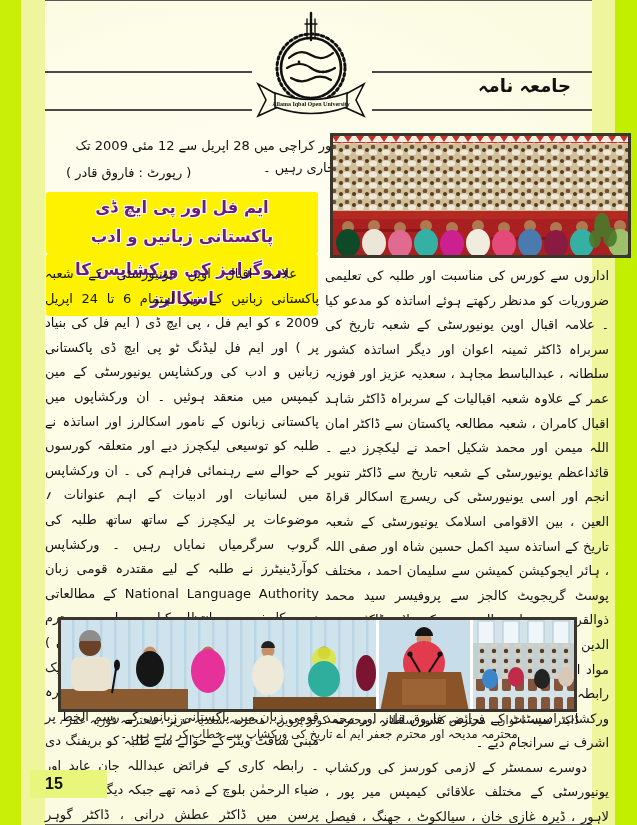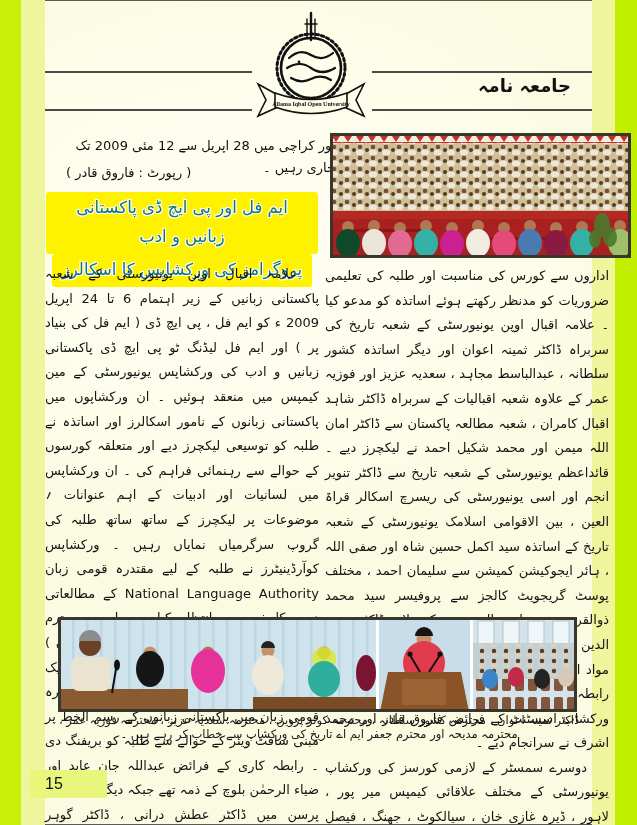--- a/index.html
+++ b/index.html
@@ -36,21 +36,21 @@
     direction:rtl;text-align:right;font-size:13px;line-height:22px;margin-left:18px;
   }
   .report{
     position:absolute;left:66px;top:165px;direction:rtl;font-size:13px;
   }
   .headline{
     position:absolute;left:46px;top:192px;width:272px;text-align:center;direction:rtl;line-height:29px;
   }
   .hl-line{
     display:inline-block;background:#fff200;border-radius:3px;
-    padding:1px 10px 3px;font-size:16.5px;font-weight:normal;color:#0f766e;
+    padding:1px 10px 3px;font-size:16.5px;font-weight:bold;color:#701a75;
     text-shadow:-1px -1px 0 #fff,1px -1px 0 #fff,-1px 1px 0 #fff,1px 1px 0 #fff,0 0 2px #fff;
   }
 
   .photo-top{position:absolute;left:330px;top:133px;width:301px;height:125px;}
   .photo-bottom{position:absolute;left:58px;top:617px;width:519px;height:95px;}
   .photo-top svg,.photo-bottom svg{display:block;width:100%;height:100%;}
 
   .col{
     position:absolute;direction:rtl;text-align:justify;
     font-size:13px;line-height:24.6px;color:#141414;
@@ -59,21 +59,21 @@
   .col p.indent{text-indent:22px;}
   .col-left{left:45px;top:262px;width:274px;height:302px;}
   .col-right{left:325px;top:264px;width:284px;height:324px;}
 
   .caption{
     position:absolute;left:48px;top:713px;width:542px;text-align:center;
     direction:rtl;font-size:11.5px;color:#191919;
   }
   .pagenum{
     position:absolute;left:30px;top:770px;width:77px;height:28px;background:#e9f67c;
-    font-family:"Liberation Sans",sans-serif;font-weight:normal;font-size:16px;
+    font-family:"Liberation Sans",sans-serif;font-weight:bold;font-size:16px;
     display:flex;align-items:center;padding-left:15px;box-sizing:border-box;color:#111;
   }
 </style>
 </head>
 <body>
 
 <div class="page">
 
   <div class="strip l-out"></div>
   <div class="strip l-in"></div>

